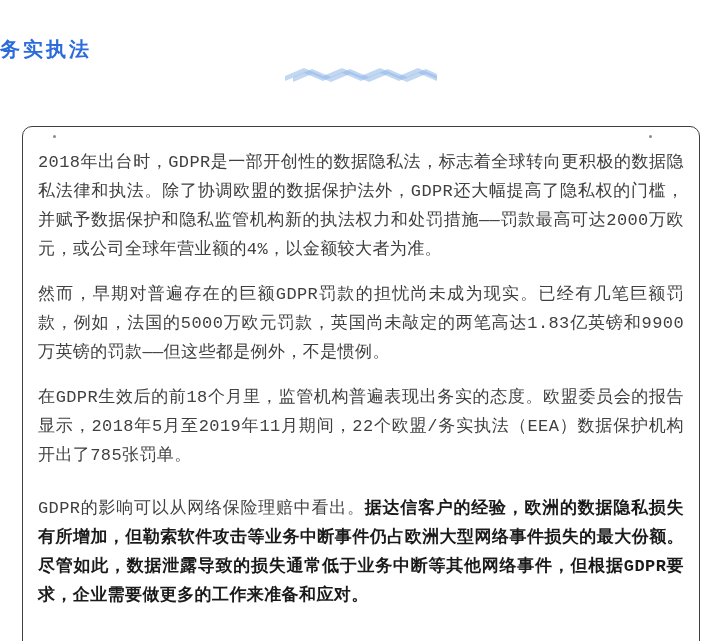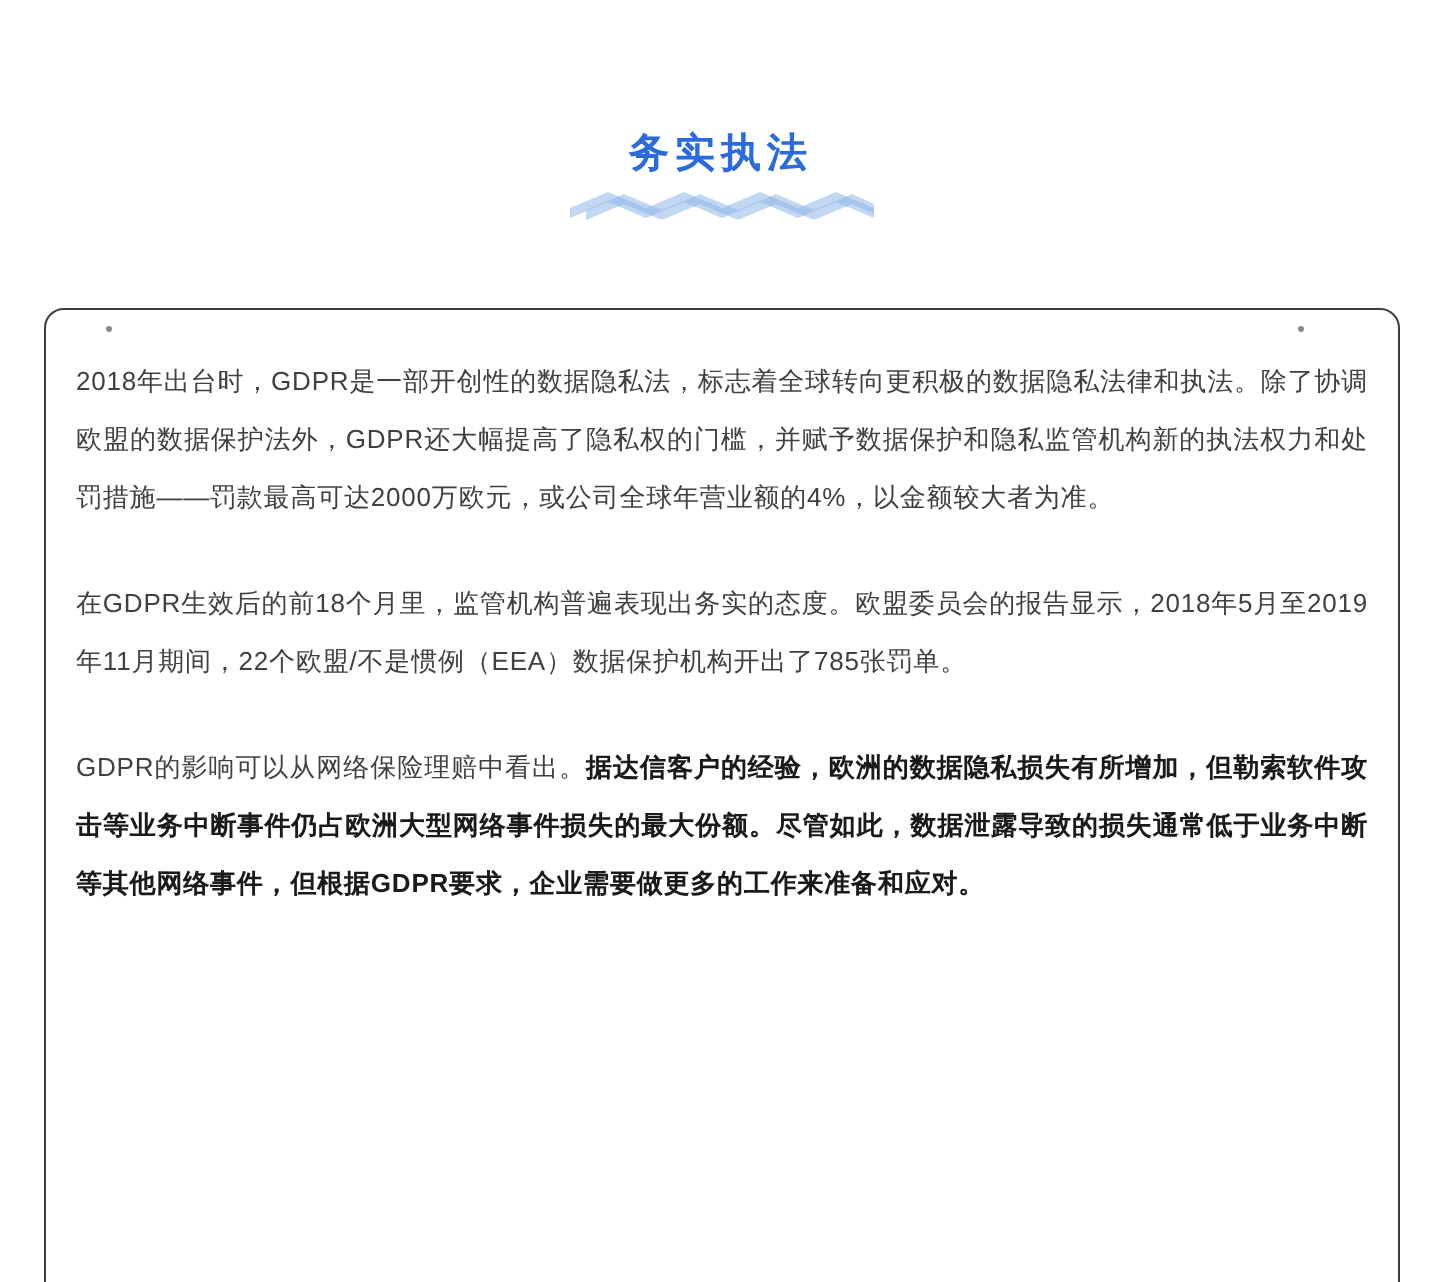--- a/index.html
+++ b/index.html
@@ -6,33 +6,33 @@
     --title-blue:#2b6bdb;
     --wave-blue:#8fb6e8;
     --body-text:#404040;
     --bold-text:#1a1a1a;
     --box-border:#3f3f3f;
     --corner-dot:#8a8a8a;
   }
   *{margin:0;padding:0;box-sizing:border-box;}
   html,body{width:721px;height:641px;overflow:hidden;background:#ffffff;
     font-family:"Liberation Sans","DejaVu Sans",sans-serif;}
-  .header{width:100%;padding-top:36px;text-align:center;margin-top:28px;}
+  .header{width:100%;padding-top:36px;}
   .title{display:inline-block;font-size:20px;font-weight:700;color:var(--title-blue);
     letter-spacing:3px;line-height:26px;}
   .wave-wrap{width:100%;text-align:center;margin-top:2px;line-height:0;}
   .card{position:relative;width:678px;margin:42px auto 0 22px;height:540px;
     border:1px solid var(--box-border);border-radius:10px;padding:21px 15px 20px 15px;
     background:#ffffff;}
   .corner-dot{position:absolute;width:3px;height:3px;border-radius:50%;
     background:var(--corner-dot);}
   .corner-dot.left{left:30px;top:8px;}
   .corner-dot.right{right:47px;top:8px;}
-  .para{font-size:13px;line-height:29px;color:var(--body-text);
-    text-align:justify;letter-spacing:0.4px;margin-bottom:8px;}
+  .para{font-size:17px;line-height:29px;color:var(--body-text);
+    text-align:justify;letter-spacing:0.4px;margin-bottom:8px;font-family:Liberation Mono, monospace;}
   .para:last-child{margin-bottom:0;}
   .bold-seg{font-weight:700;color:var(--bold-text);}
 </style>
 </head>
 <body>
 
 <div class="header">
   <h1 class="title">务实执法</h1>
   <div class="wave-wrap">
     <svg width="152" height="20" viewBox="0 0 152 20" aria-hidden="true">
@@ -41,18 +41,19 @@
     </svg>
   </div>
 </div>
 
 <div class="card">
   <span class="corner-dot left"></span>
   <span class="corner-dot right"></span>
 
   <p class="para">2018年出台时，GDPR是一部开创性的数据隐私法，标志着全球转向更积极的数据隐私法律和执法。除了协调欧盟的数据保护法外，GDPR还大幅提高了隐私权的门槛，并赋予数据保护和隐私监管机构新的执法权力和处罚措施——罚款最高可达2000万欧元，或公司全球年营业额的4%，以金额较大者为准。</p>
   <span class="gap" style="display:block;height:8px;"></span>
+  <p class="para">然而，早期对普遍存在的巨额GDPR罚款的担忧尚未成为现实。已经有几笔巨额罚款，例如，法国的5000万欧元罚款，英国尚未敲定的两笔高达1.83亿英镑和9900万英镑的罚款——但这些都是例外，不是惯例。</p>
   <span class="gap" style="display:block;height:8px;"></span>
-  <p class="para">在GDPR生效后的前18个月里，监管机构普遍表现出务实的态度。欧盟委员会的报告显示，2018年5月至2019年11月期间，22个欧盟/不是惯例（EEA）数据保护机构开出了785张罚单。</p>
+  <p class="para">在GDPR生效后的前18个月里，监管机构普遍表现出务实的态度。欧盟委员会的报告显示，2018年5月至2019年11月期间，22个欧盟/务实执法（EEA）数据保护机构开出了785张罚单。</p>
   <span class="gap" style="display:block;height:8px;"></span>
   <span class="gap" style="display:block;height:8px;"></span>
   <p class="para"><span>GDPR的影响可以从网络保险理赔中看出。</span><span class="bold-seg">据达信客户的经验，欧洲的数据隐私损失有所增加，但勒索软件攻击等业务中断事件仍占欧洲大型网络事件损失的最大份额。尽管如此，数据泄露导致的损失通常低于业务中断等其他网络事件，但根据GDPR要求，企业需要做更多的工作来准备和应对。</span></p>
 </div>
 
 </body></html>

